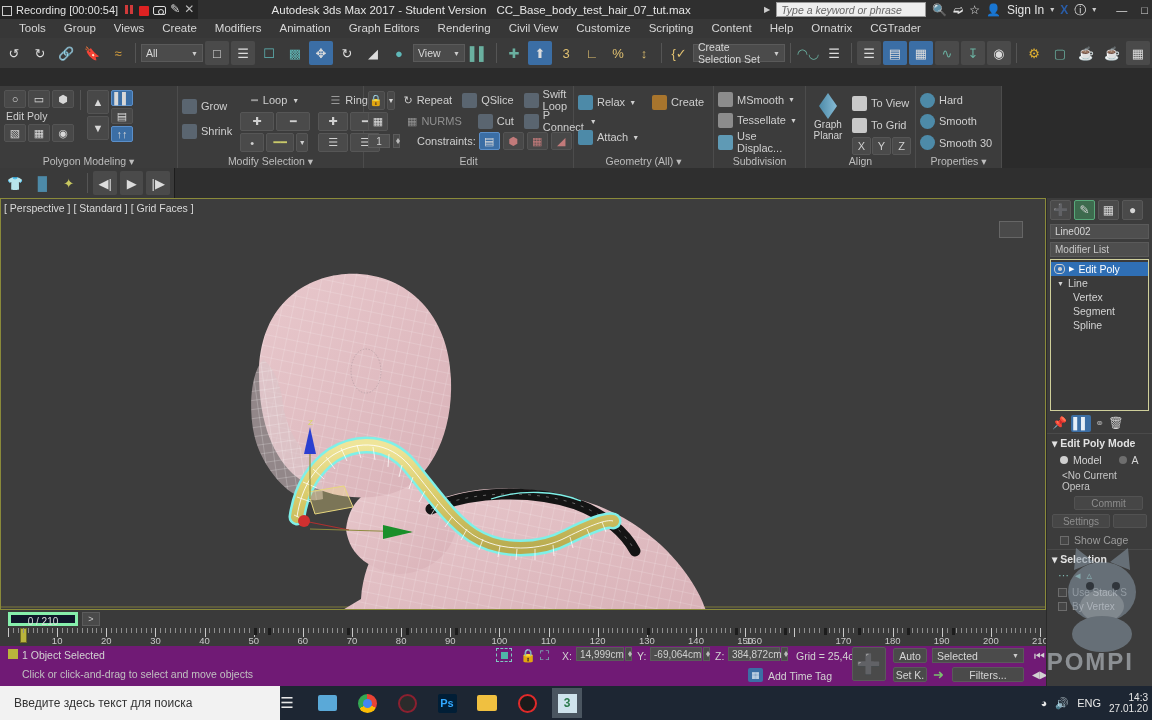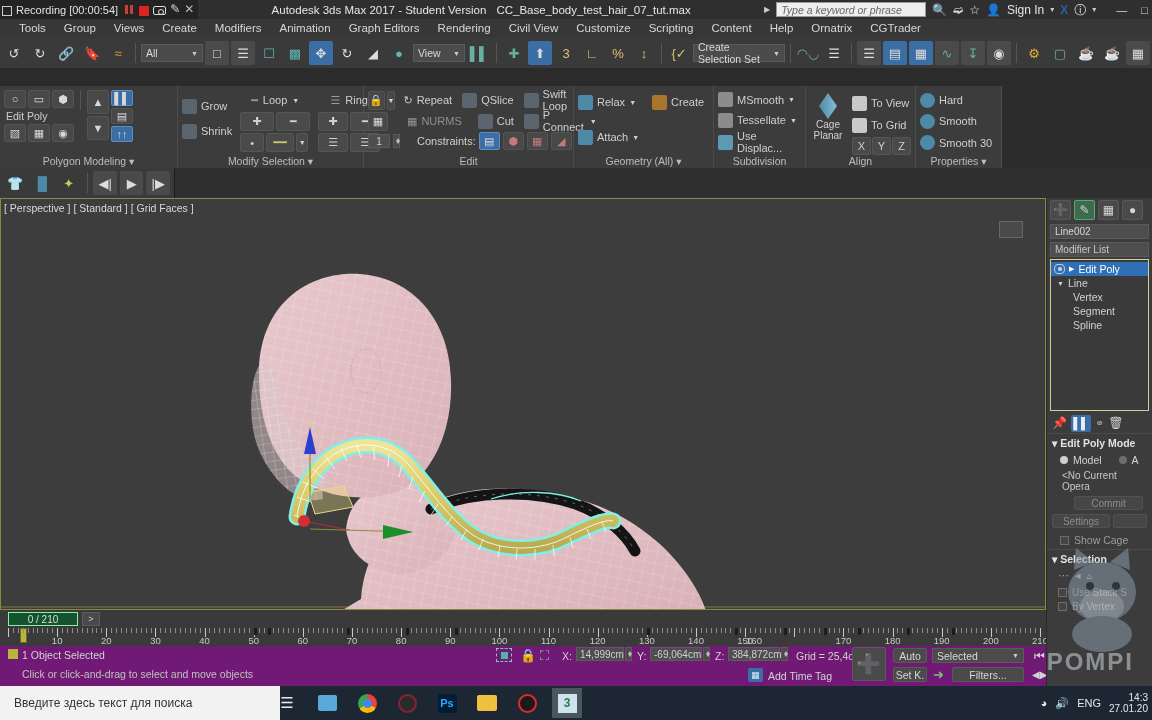--- a/index.html
+++ b/index.html
@@ -76,22 +76,22 @@
 
   
   .viewport { position:absolute; left:0; top:198px; width:1046px; height:412px;
     background:#3d3d3d; border:1px solid #8a8a3a; overflow:hidden; }
   .vplabel { position:absolute; left:3px; top:3px; color:#d9d9d9; font-size:10.5px; }
   .vpcube { position:absolute; right:22px; top:22px; width:24px; height:17px;
     background:#4a4a4a; border:1px solid #666; }
 
   
   .tlwrap { position:absolute; left:0; top:610px; width:1046px; height:36px; background:#3a3a3a;}
-  .tlfield { position:absolute; left:8px; top:2px; width:70px; height:14px; background:#14532d;
-     border:1px solid #86efac; color:#ddd; font-size:10px; text-align:center; line-height:13px;}
+  .tlfield { position:absolute; left:8px; top:2px; width:70px; height:14px; background:#0f172a;
+     border:3px solid #86efac; color:#ddd; font-size:10px; text-align:center; line-height:13px;}
   .tlnext { position:absolute; left:82px; top:2px; width:18px; height:14px; background:#4a4a4a;
      border:1px solid #5c5c5c; color:#ccc; font-size:9px; text-align:center; line-height:13px;}
   .tlruler { position:absolute; left:0; top:18px; width:1046px; height:18px; }
   .tlnum { position:absolute; top:7px; color:#c9c9c9; font-size:9.5px; transform:translateX(-50%); }
   .tick { position:absolute; top:0; width:1px; background:#9a9a9a; }
   .keymark { position:absolute; top:0; width:3px; height:7px; background:#1c1c1c; }
   .slider { position:absolute; top:0; width:7px; height:15px; background:#b9b43c; border:1px solid #6d6a24;}
 
   
   .statusbar { position:absolute; left:0; top:646px; width:1152px; height:40px; background:#701a75;}
@@ -423,21 +423,21 @@
         </div>
       </div>
       <div class="rtitle">Subdivision</div>
     </div>
 
     <div class="rpanel" style="width:110px;">
       <div class="rbody" style="gap:6px;">
         <div style="display:flex;flex-direction:column;align-items:center;width:38px;padding-top:3px;">
           <div style="width:18px;height:26px;background:linear-gradient(90deg,#4d8aa8,#87bcd6);clip-path:polygon(50% 0,100% 50%,50% 100%,0 50%);"></div>
           <div style="font-size:10px;line-height:11px;text-align:center;color:#d4d4d4;">
-            <span>Cage</span><br>
+            <span>Graph</span><br>
             <span>Planar</span>
           </div>
         </div>
         <div style="display:flex;flex-direction:column;gap:2px;padding-top:3px;">
           <div class="rrow">
             <span class="icosm" style="background:#c9c9c9;"></span>
             <span>To View</span>
           </div>
           <div class="rrow">
             <span class="icosm" style="background:#c9c9c9;"></span>

